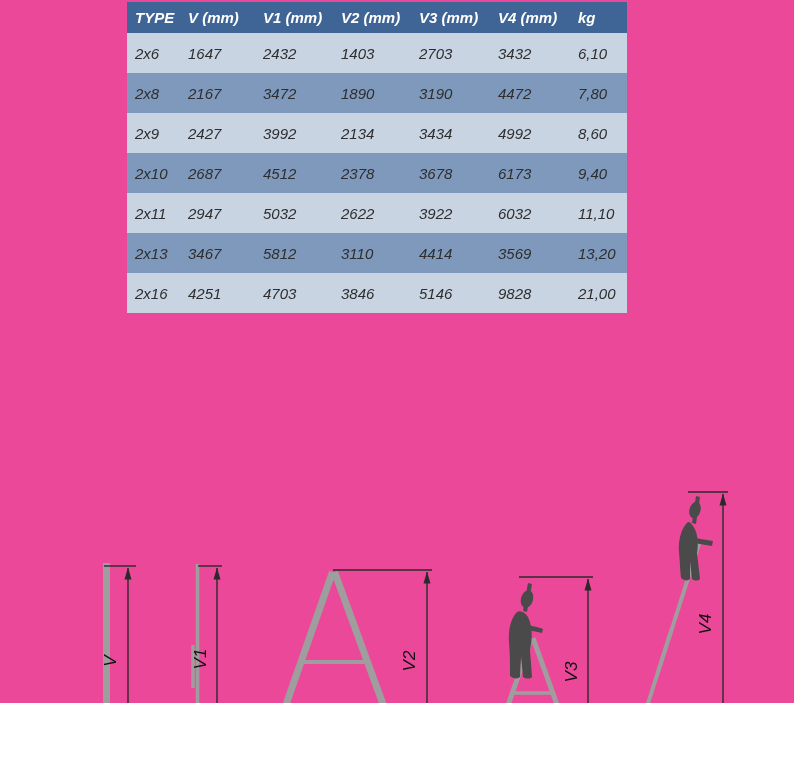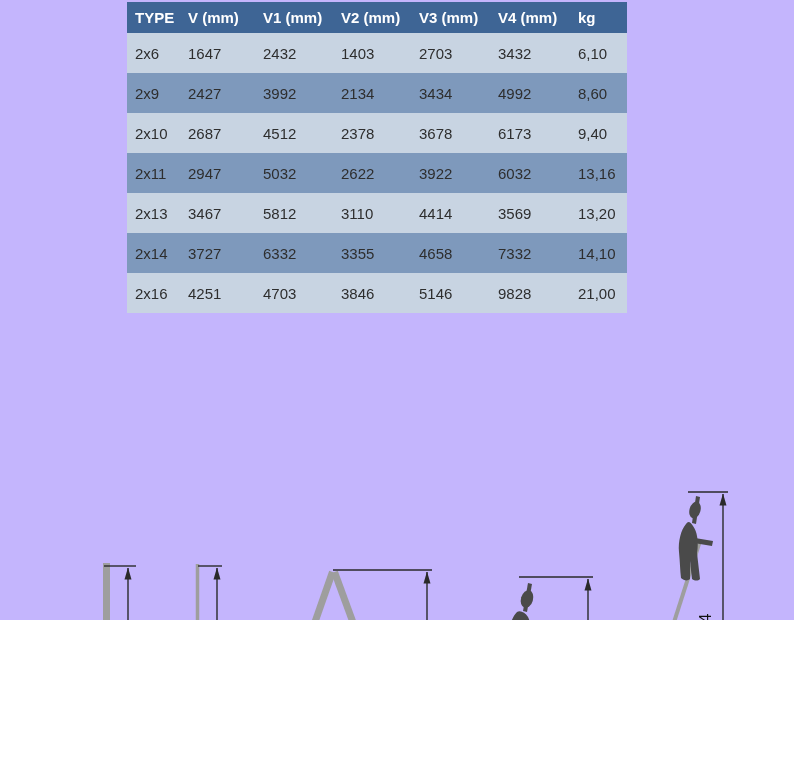--- a/index.html
+++ b/index.html
@@ -1,18 +1,19 @@
 <!DOCTYPE html>
 <html style="--header-bg: #3e6595; --header-text: #ffffff; --row-light: #c8d4e2; --row-dark: #7e99bc; --cell-text: #2e2e2e; --ladder: #9e9e9e; --dim: #2a2a2a; --person: #4a4a4a;"><head>
 <meta charset="utf-8">
 <style>
   html,body{margin:0;padding:0;background:#ffffff;}
   .page{
-    position:relative;width:794px;height:620px;background:#c4b5fd;overflow:hidden;
+    position:relative;width:794px;height:703px;background:#ec4899;overflow:hidden;
     font-family:"Liberation Sans", sans-serif;
+    font-style:italic;
   }
   
   table.spec{
     position:absolute;left:127px;top:2px;width:500px;
     border-collapse:collapse;table-layout:fixed;
   }
   table.spec col.c0{width:53px;}
   table.spec col.c1{width:75px;}
   table.spec col.c2{width:78px;}
   table.spec col.c3{width:78px;}
@@ -76,20 +77,29 @@
         <tr>
           <td>2x6</td>
           <td>1647</td>
           <td>2432</td>
           <td>1403</td>
           <td>2703</td>
           <td>3432</td>
           <td>6,10</td>
         </tr>
         <tr>
+          <td>2x8</td>
+          <td>2167</td>
+          <td>3472</td>
+          <td>1890</td>
+          <td>3190</td>
+          <td>4472</td>
+          <td>7,80</td>
+        </tr>
+        <tr>
           <td>2x9</td>
           <td>2427</td>
           <td>3992</td>
           <td>2134</td>
           <td>3434</td>
           <td>4992</td>
           <td>8,60</td>
         </tr>
         <tr>
           <td>2x10</td>
@@ -100,39 +110,30 @@
           <td>6173</td>
           <td>9,40</td>
         </tr>
         <tr>
           <td>2x11</td>
           <td>2947</td>
           <td>5032</td>
           <td>2622</td>
           <td>3922</td>
           <td>6032</td>
-          <td>13,16</td>
+          <td>11,10</td>
         </tr>
         <tr>
           <td>2x13</td>
           <td>3467</td>
           <td>5812</td>
           <td>3110</td>
           <td>4414</td>
           <td>3569</td>
           <td>13,20</td>
-        </tr>
-        <tr>
-          <td>2x14</td>
-          <td>3727</td>
-          <td>6332</td>
-          <td>3355</td>
-          <td>4658</td>
-          <td>7332</td>
-          <td>14,10</td>
         </tr>
         <tr>
           <td>2x16</td>
           <td>4251</td>
           <td>4703</td>
           <td>3846</td>
           <td>5146</td>
           <td>9828</td>
           <td>21,00</td>
         </tr>

